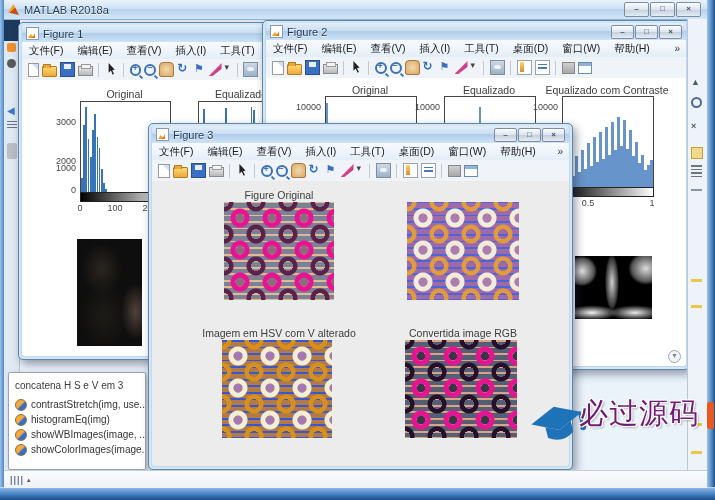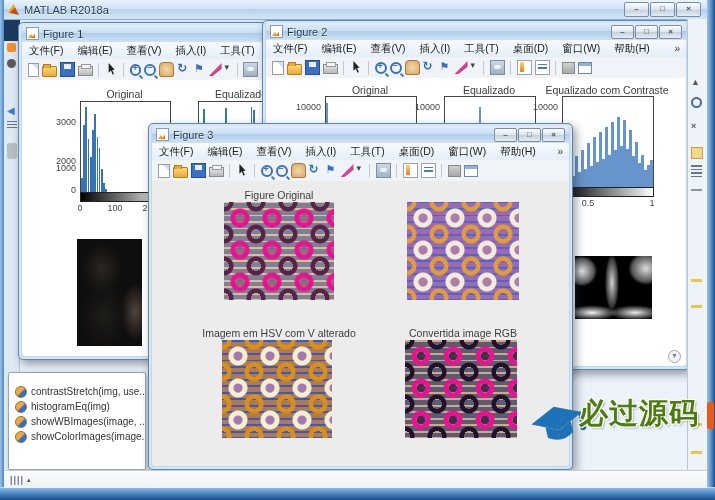--- a/index.html
+++ b/index.html
@@ -136,21 +136,21 @@
   
   #code-popup{position:absolute;left:8px;top:372px;width:138px;height:98px;z-index:1;
     background:#fff;border:1px solid #9aa4b0;border-radius:2px;box-shadow:2px 2px 5px rgba(0,0,0,.25);
     font-size:10px;color:#333;padding:6px 0 0 6px;box-sizing:border-box;}
   .hint-comment{line-height:13px;margin-bottom:5px;color:#3a3a3a;width:120px;}
   .hint-item{display:flex;align-items:center;height:15px;white-space:nowrap;overflow:hidden;}
   .fn-icon{width:10px;height:10px;border-radius:50%;margin-right:4px;flex:none;
     background:linear-gradient(135deg,#f7a93b 45%,#2f6fd0 60%);border:1px solid #8a7040;}
   
   #watermark{position:absolute;right:2px;bottom:30px;width:178px;height:78px;z-index:10;}
-  #wm-title{position:absolute;left:44px;top:2px;font-size:29px;font-weight:bold;color:#4d7c0f;letter-spacing:1px;
+  #wm-title{position:absolute;left:44px;top:2px;font-size:29px;font-weight:normal;color:#701a75;letter-spacing:1px;
     text-shadow:-1px -1px 0 #fff,1px -1px 0 #fff,-1px 1px 0 #fff,1px 1px 0 #fff,2px 2px 2px rgba(0,0,0,.25);}
   #wm-url{position:absolute;left:46px;top:40px;font-size:17px;font-weight:bold;color:#939393;letter-spacing:.5px;
     text-shadow:-1px -1px 0 #fff,1px -1px 0 #fff,-1px 1px 0 #fff,1px 1px 0 #fff;}
   #wm-cap{position:absolute;left:-4px;top:8px;}
 </style>
 </head>
 <body>
 
 <div id="screen">
 
@@ -188,20 +188,21 @@
     <span class="scroll-mark" style="top:432px;"></span>
   </div>
   <div id="red-mark"></div>
   <div id="status-bar">
     <span id="status-grip">||||</span>
     <span id="status-caret">▴</span>
   </div>
 
   <div id="code-popup">
     <div class="hint-comment">
+      <div>concatena H S e V em 3</div>
     </div>
     <div class="hint-item">
       <span class="fn-icon"></span>
       <span>contrastStretch(img, use...</span>
       </div>
     <div class="hint-item">
       <span class="fn-icon"></span>
       <span>histogramEq(img)</span>
       </div>
     <div class="hint-item">

